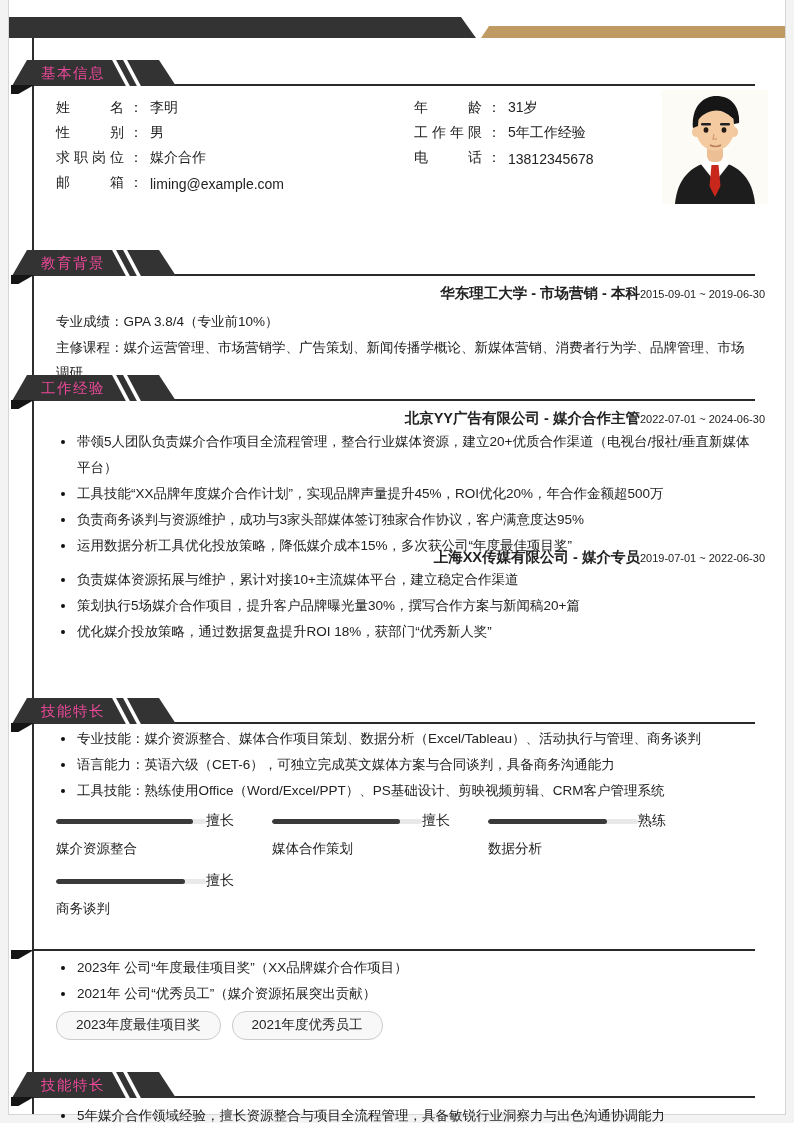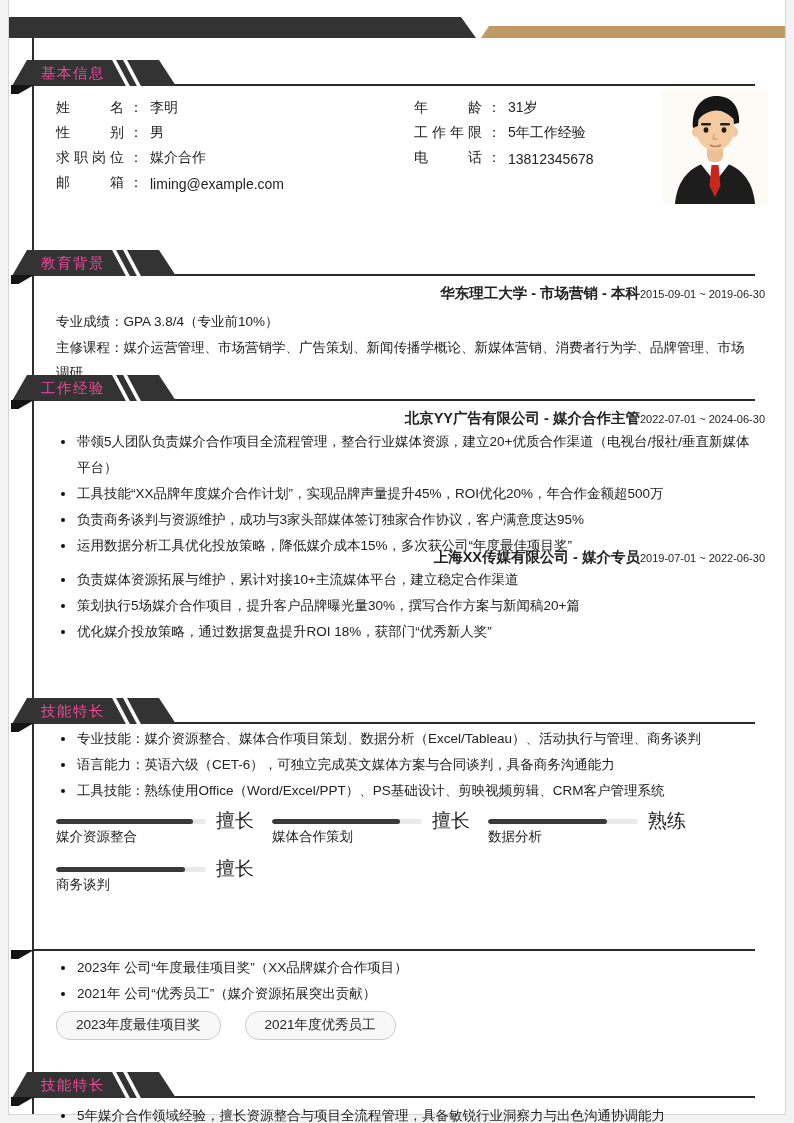--- a/index.html
+++ b/index.html
@@ -48,25 +48,25 @@
   .bullets{position:absolute;left:47px;right:31px;font-size:13.5px}
   .bullet{display:flex;line-height:26px}
   .dot{width:4px;height:4px;border-radius:50%;background:#111;margin:11px 12px 0 5px;flex:none}
 
   
   .bars{position:absolute;left:47px;top:116px;width:700px;display:flex;flex-wrap:wrap}
   .bar-item{width:216px;margin-bottom:16px}
   .bar-row{display:flex;align-items:center;height:14px}
   .bar-track{width:150px;height:5px;border-radius:3px;background:#e9e9e9;overflow:hidden}
   .bar-fill{height:100%;border-radius:3px;background:#3a3a3a}
-  .bar-level{margin-left:10px;font-size:19px}
-  .bar-name{font-size:13.5px}
-
-  
-  .badges{position:absolute;left:47px;top:86px;display:flex;gap:24px}
+  .bar-level{font-size:14px}
+  .bar-name{margin-top:12px;font-size:13.5px}
+
+  
+  .badges{position:absolute;left:47px;top:86px;display:flex;gap:11px}
   .badge{height:27px;line-height:26px;padding:0 19px;border:1px solid #ccc;border-radius:14px;
       background:#f8f8f8;font-size:13.5px;white-space:nowrap}
 </style>
 </head>
 <body>
 
 <div class="page">
 
   <div class="topbar-black"></div>
   <div class="topbar-gold"></div>

